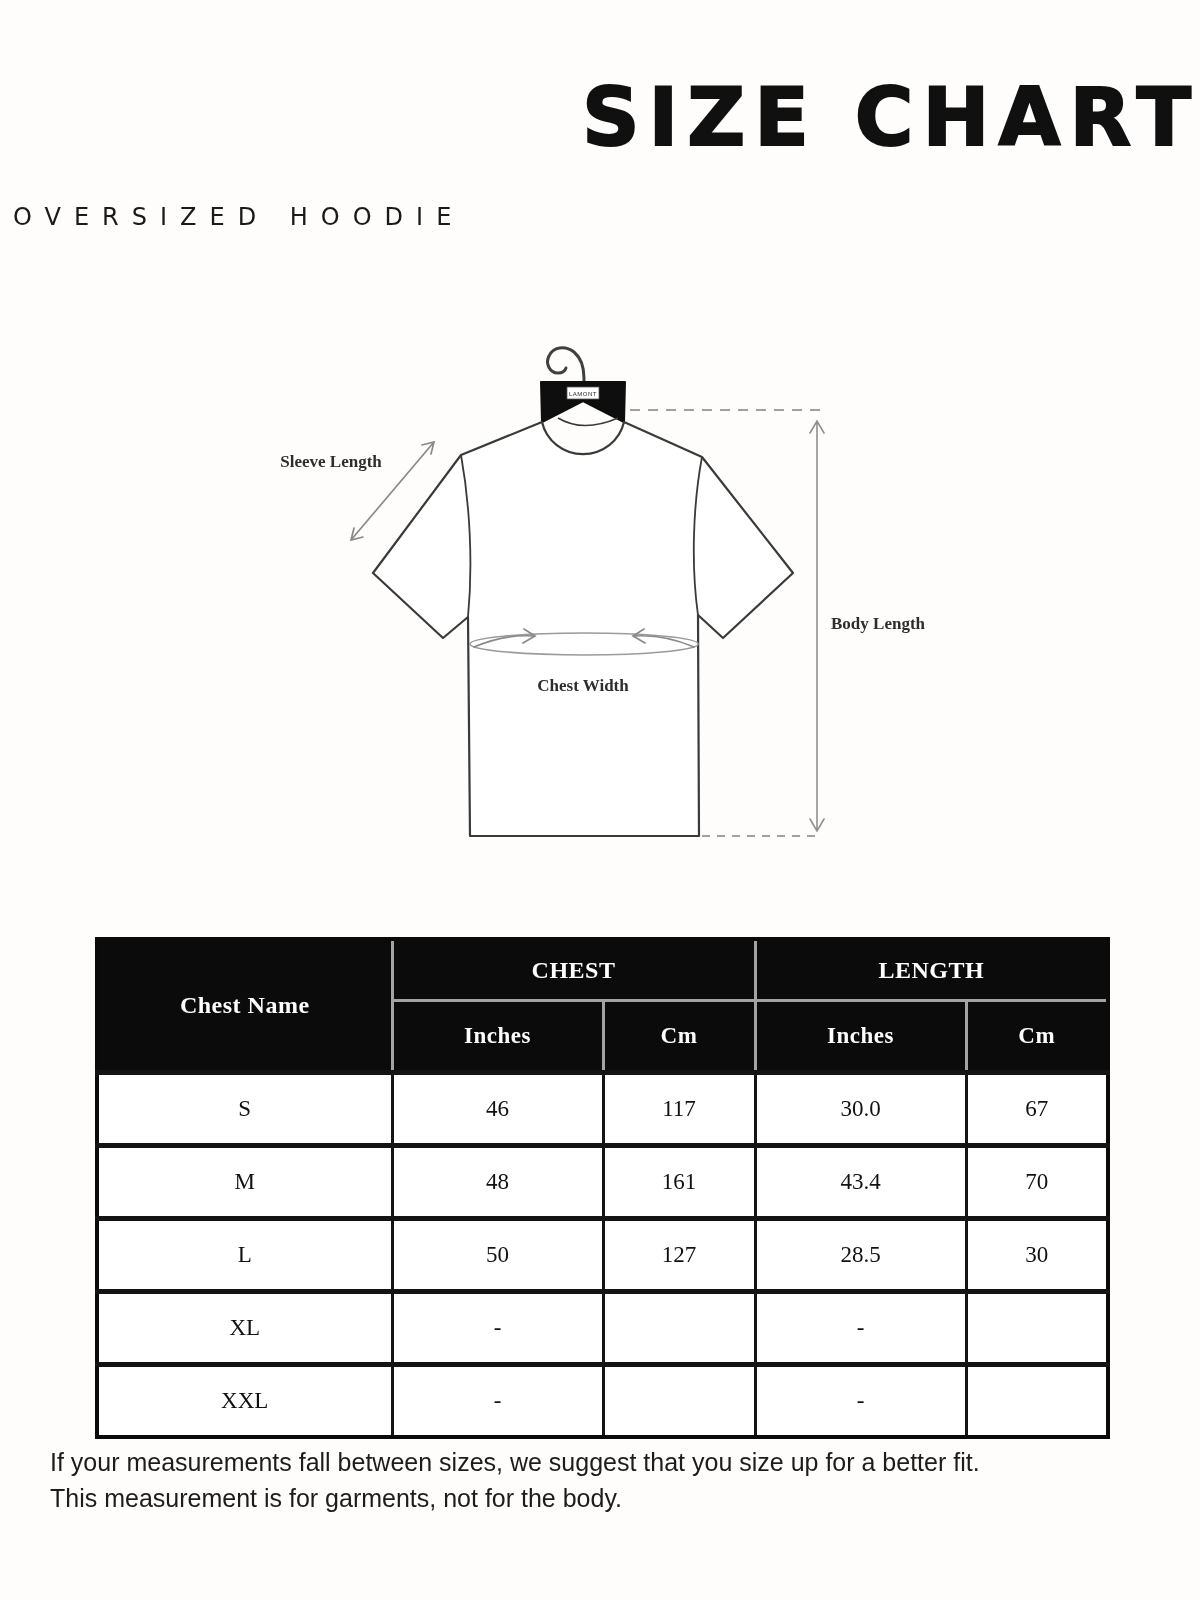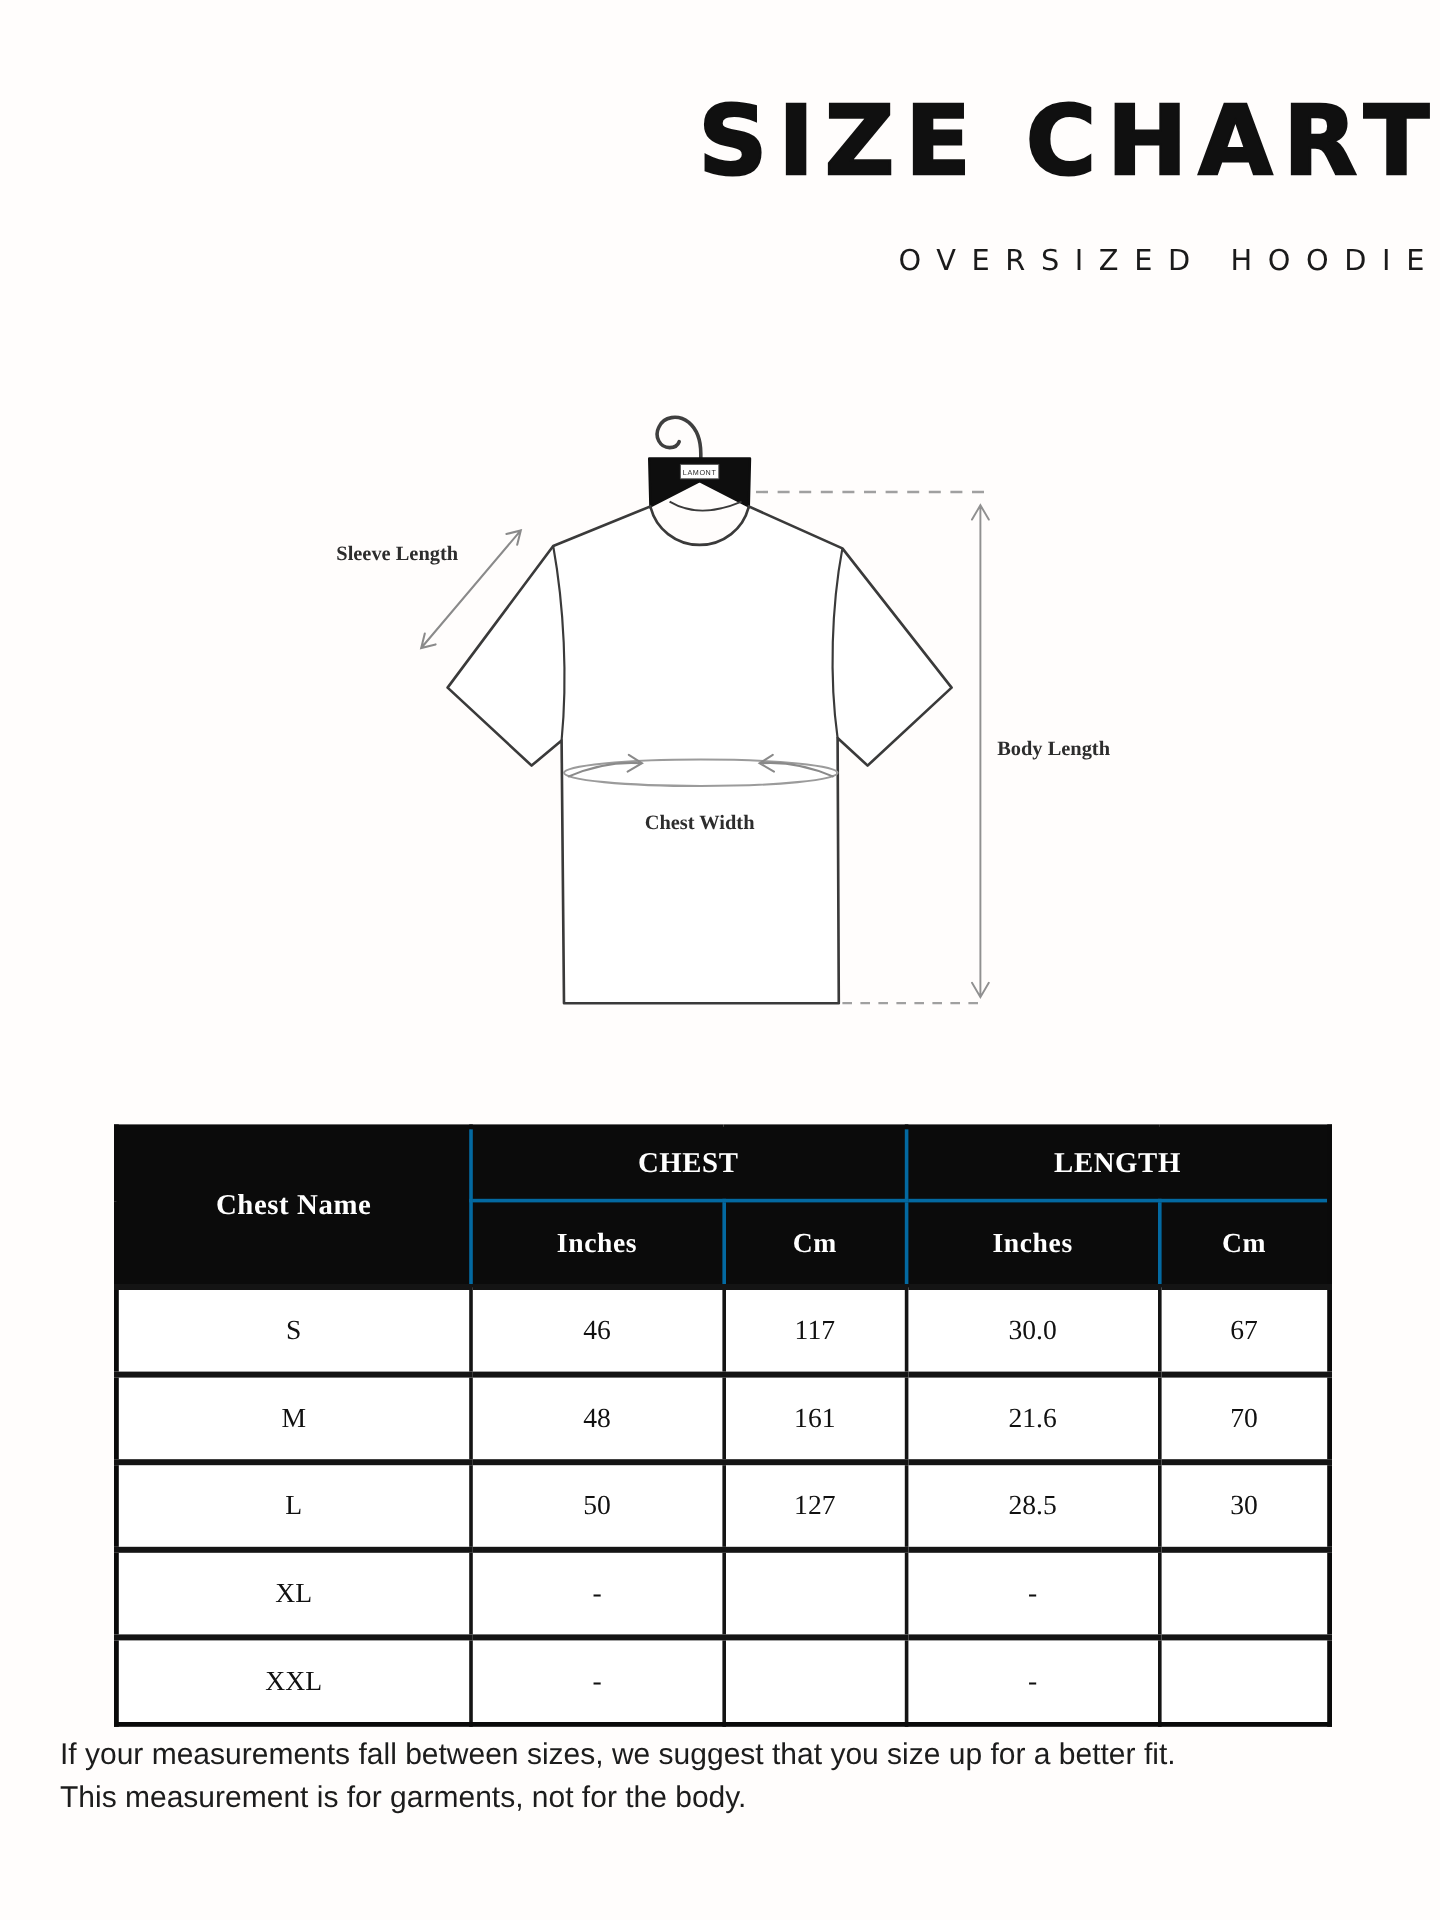--- a/index.html
+++ b/index.html
@@ -11,21 +11,21 @@
   }
   .page-title{
     position:absolute;top:78px;left:0;width:1200px;
     text-align:right;font-family:"DejaVu Sans",sans-serif;
     font-weight:bold;font-size:80px;line-height:1;
     letter-spacing:9px;padding-left:9px;box-sizing:border-box;
     color:#101010;-webkit-text-stroke:2px #101010;
   }
   .page-subtitle{
     position:absolute;top:203px;left:0;width:1200px;
-    text-align:right;font-family:"DejaVu Sans",sans-serif;
+    text-align:left;font-family:"DejaVu Sans",sans-serif;
     font-weight:500;font-size:24px;letter-spacing:13px;padding-left:13px;
     box-sizing:border-box;color:#1a1a1a;
   }
   .diagram{
     position:absolute;left:250px;top:300px;width:700px;height:560px;
   }
   .diagram svg{display:block;width:700px;height:560px;}
   .svg-label{
     font-family:"Liberation Serif","DejaVu Serif",serif;
     font-weight:600;font-size:17px;fill:#2d2d2d;
@@ -34,21 +34,21 @@
     font-family:"Liberation Sans",sans-serif;font-size:6px;
     letter-spacing:0.5px;fill:#2a2a2a;
   }
   table.size-table{
     position:absolute;left:95px;top:937px;width:1011px;height:459px;
     border-collapse:collapse;border:4px solid #0a0a0a;
     table-layout:fixed;
     font-family:"Liberation Serif","DejaVu Serif",serif;
   }
   table.size-table th{
-    background:#0b0b0b;color:#ffffff;border:3px solid #0369a1;
+    background:#0b0b0b;color:#ffffff;border:3px solid #a3a3a3;
     font-weight:bold;font-size:24px;letter-spacing:0.5px;
     text-align:center;vertical-align:middle;
   }
   table.size-table th.unit-th{font-size:23px;height:66px;}
   table.size-table tr.group-row th{height:56px;}
   table.size-table td{
     background:#ffffff;color:#111111;
     border:3px solid #141414;border-top-width:5px;
     font-size:23px;text-align:center;vertical-align:middle;height:66px;
   }
@@ -122,21 +122,21 @@
       <td>S</td>
       <td>46</td>
       <td>117</td>
       <td>30.0</td>
       <td>67</td>
     </tr>
     <tr>
       <td>M</td>
       <td>48</td>
       <td>161</td>
-      <td>21.6</td>
+      <td>43.4</td>
       <td>70</td>
     </tr>
     <tr>
       <td>L</td>
       <td>50</td>
       <td>127</td>
       <td>28.5</td>
       <td>30</td>
     </tr>
     <tr>

